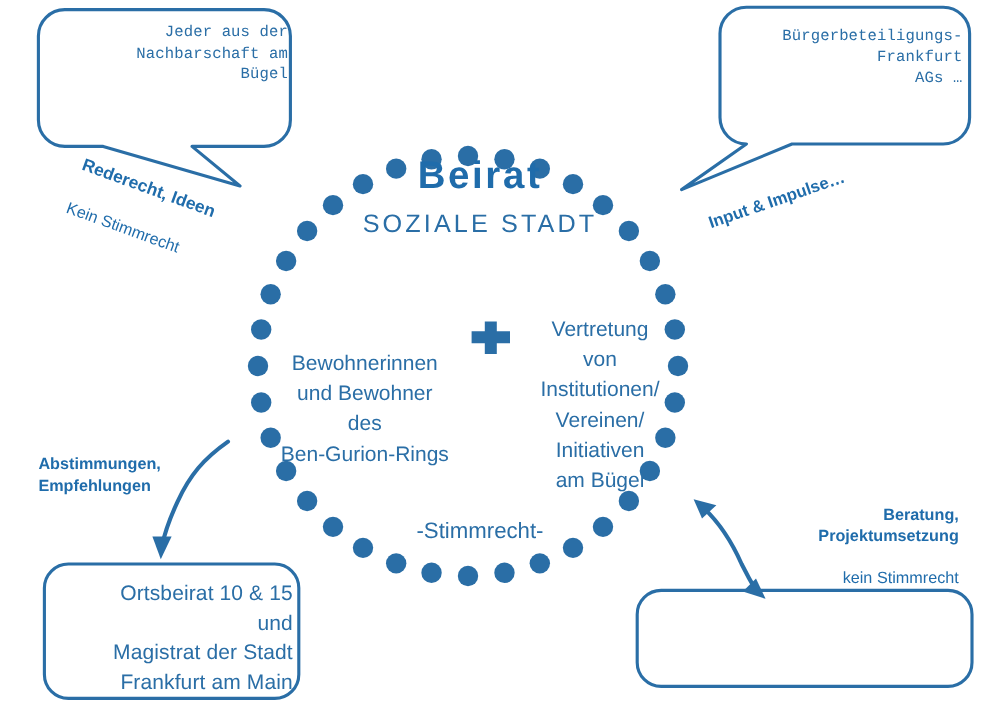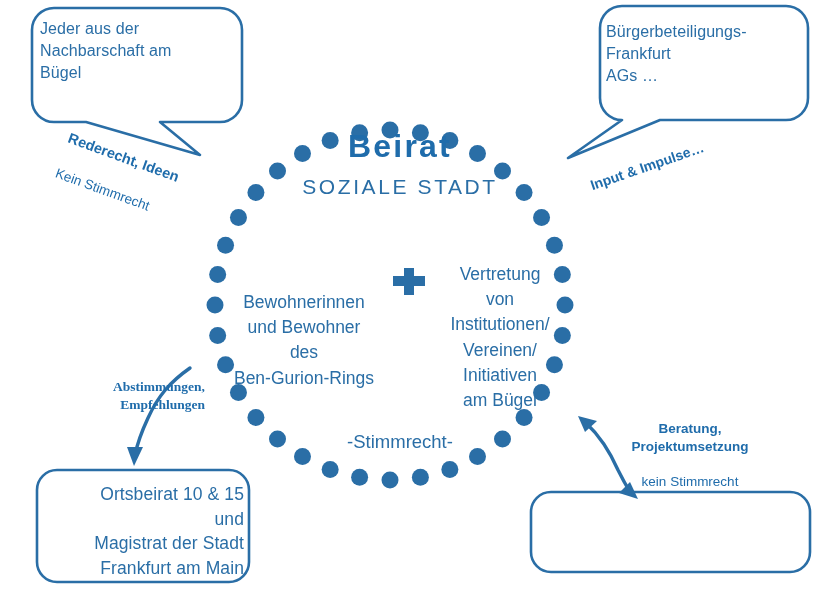--- a/index.html
+++ b/index.html
@@ -23,25 +23,26 @@
     top: 0;
     width: 820px;
     height: 600px;
     pointer-events: none;
   }
 
   
   .bubble-text {
     position: absolute;
     color: #2a6ea6;
-    font-size: 16px;
+    font-size: 13px;
     line-height: 1.36;
-    text-align: left;
+    text-align: right;
     white-space: pre-line;
     letter-spacing: 0.1px;
+    font-family: Liberation Mono, monospace;
   }
   #bubble-left-text  { left: 40px;  top: 18px;  width: 200px; }
   #bubble-right-text { left: 606px; top: 21px;  width: 196px; }
 
   
   .box-text {
     position: absolute;
     color: #2a6ea6;
     font-size: 17.5px;
     line-height: 1.40;
@@ -120,29 +121,28 @@
   #label-input {
     left: 582px; top: 160px;
     width: 160px;
     transform: rotate(-19deg);
     transform-origin: 0 0;
     font-weight: bold;
     font-size: 14px;
   }
 
   #label-abstimmungen {
-    left: 65px; top: 360px;
+    left: 32px; top: 360px;
     width: 140px;
+    text-align: left;
+  }
+  #label-beratung {
+    left: 639px; top: 402px;
+    width: 160px;
     text-align: right;
-    font-family: Liberation Serif, serif;
-  }
-  #label-beratung {
-    left: 610px; top: 402px;
-    width: 160px;
-    text-align: center;
   }
 </style>
 </head>
 <body>
 
 <div id="stage">
 
   <svg class="svg-layer" id="vector-layer" viewBox="0 0 820 600">
 
     <g id="ring-dots" fill="#2a6ea6">

